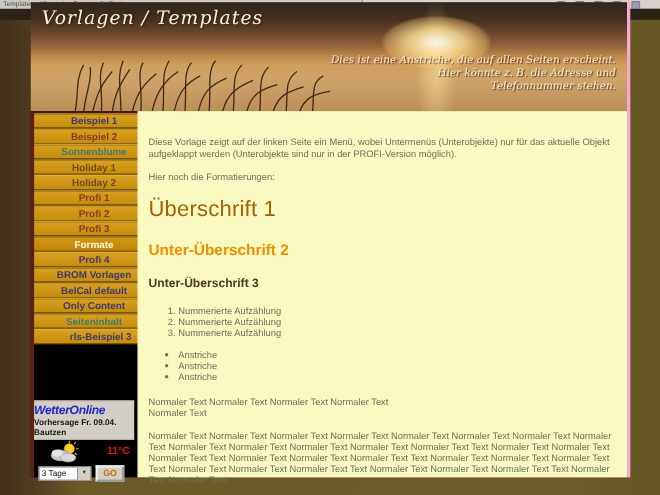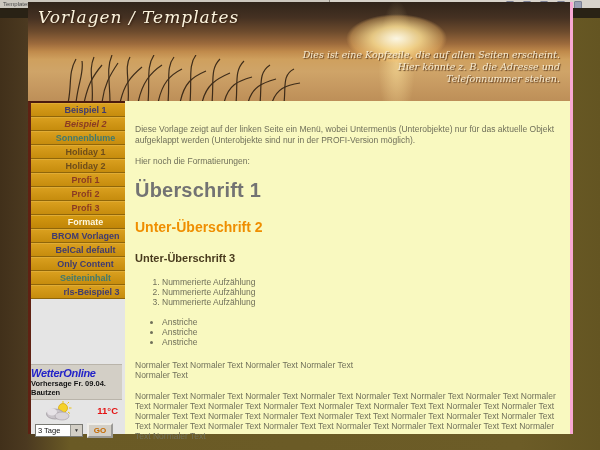--- a/index.html
+++ b/index.html
@@ -39,21 +39,21 @@
   }
   .header-tagline{
     position:absolute;right:10px;top:47px;text-align:right;font-family:"DejaVu Serif",serif;
     font-style:italic;font-size:9.5px;line-height:12px;color:#f6ead0;text-shadow:1px 1px 1px rgba(60,30,10,.8);
   }
   .grass{position:absolute;left:30px;bottom:-2px;}
 
   
   .sidebar{
     position:absolute;left:0;top:99px;width:115px;height:333px;box-sizing:border-box;
-    background:#e5e5e5;border-left:3px solid #5f2113;border-right:3px solid #5f2113;border-top:2px solid #4a1a0e;
+    background:#000000;border-left:3px solid #5f2113;border-right:3px solid #5f2113;border-top:2px solid #4a1a0e;
   }
   .menu-item{
     height:12px;line-height:12px;text-align:center;cursor:pointer;
     font-weight:bold;font-size:9px;
     background:linear-gradient(#d99f1e,#c68c0d);
     border-top:1px solid #e0ac35;border-bottom:1px solid #8f660a;
     overflow:hidden;white-space:nowrap;
   }
   .menu-item.active{background:linear-gradient(#d3980f,#c08508);}
 
@@ -75,21 +75,21 @@
     font-family:"Liberation Sans",sans-serif;padding:0;
   }
 
   
   .content{
     position:absolute;left:97px;top:99px;width:445px;height:333px;box-sizing:border-box;
     background:#f9f9c0;padding:23px 14px 0 10px;color:#70705a;
   }
   .p-intro{font-size:8.5px;line-height:10.5px;margin:0 0 11px;}
   .p-intro2{font-size:8.5px;margin:0;}
-  .content h1{font-size:20px;color:#737373;margin:13px 0 0;font-weight:bold;letter-spacing:.2px;}
+  .content h1{font-size:20px;color:#a16207;margin:13px 0 0;font-weight:normal;letter-spacing:.2px;}
   .content h2{font-size:14px;margin:17px 0 0;font-weight:bold;}
   .content h3{font-size:11px;color:#493b1e;margin:17px 0 0;font-weight:bold;}
   .content ol{margin:13px 0 0 27px;padding:0;font-size:8.5px;line-height:10px;}
   .content ul{margin:10px 0 0 27px;padding:0;font-size:8.5px;line-height:10px;list-style:disc;}
   .p1{margin:13px 0 0;font-size:8.5px;line-height:10px;}
   .p2{margin:11px 0 0;font-size:8.5px;line-height:10px;}
 </style>
 </head>
 <body>
 
@@ -134,37 +134,38 @@
         <path d="M166 48 C170 30, 180 26, 194 22"></path>
         <path d="M178 48 C180 28, 176 16, 186 6"></path>
         <path d="M190 48 C194 32, 204 28, 218 24"></path>
         <path d="M202 48 C204 30, 200 18, 212 10"></path>
         <path d="M214 48 C218 34, 228 30, 242 28"></path>
         <path d="M226 48 C228 32, 224 20, 236 14"></path>
       </g>
     </svg>
     <div class="header-title">Vorlagen / Templates</div>
     <div class="header-tagline">
-        <div>Dies ist eine Kopfzeile, die auf allen Seiten erscheint.</div>
+        <div>Dies ist eine Anstriche, die auf allen Seiten erscheint.</div>
         <div>Hier könnte z. B. die Adresse und</div>
         <div>Telefonnummer stehen.</div>
       </div>
   </div>
 
   <div class="sidebar">
     <div id="menu">
         <div class="menu-item" style="color: rgb(63, 59, 112);">Beispiel 1</div>
-        <div class="menu-item" style="color: rgb(138, 58, 36); font-style: italic;">Beispiel 2</div>
+        <div class="menu-item" style="color: rgb(138, 58, 36);">Beispiel 2</div>
         <div class="menu-item" style="color: rgb(63, 122, 112);">Sonnenblume</div>
         <div class="menu-item" style="color: rgb(110, 77, 27);">Holiday 1</div>
         <div class="menu-item" style="color: rgb(110, 77, 27);">Holiday 2</div>
         <div class="menu-item" style="color: rgb(138, 58, 36);">Profi 1</div>
         <div class="menu-item" style="color: rgb(138, 58, 36);">Profi 2</div>
         <div class="menu-item" style="color: rgb(138, 58, 36);">Profi 3</div>
         <div class="menu-item active" style="color: rgb(253, 247, 224);">Formate</div>
+        <div class="menu-item" style="color: rgb(63, 59, 112);">Profi 4</div>
         <div class="menu-item" style="color: rgb(63, 59, 112);">BROM Vorlagen</div>
         <div class="menu-item" style="color: rgb(63, 59, 112);">BelCal default</div>
         <div class="menu-item" style="color: rgb(63, 59, 112);">Only Content</div>
         <div class="menu-item" style="color: rgb(63, 122, 112);">Seiteninhalt</div>
         <div class="menu-item" style="color: rgb(63, 59, 112); padding-left: 12px;">rls-Beispiel 3</div>
       </div>
 
     <div class="weather">
       <div class="w-panel">
         <div class="w-logo">WetterOnline</div>

